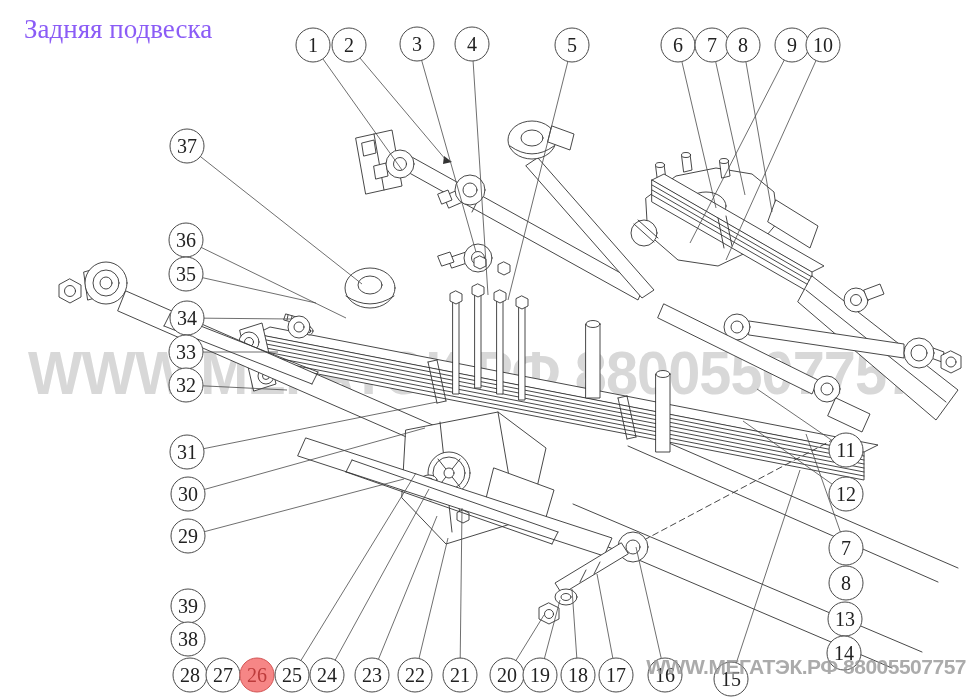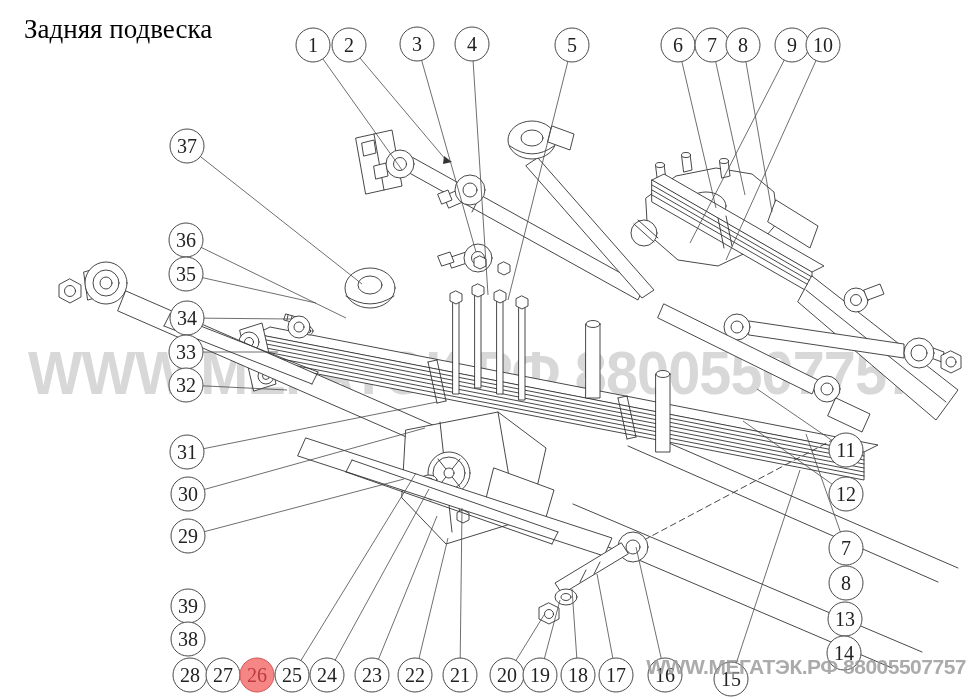--- a/index.html
+++ b/index.html
@@ -1,18 +1,18 @@
 <!DOCTYPE html>
 <html><head>
 <meta charset="utf-8">
 <style>
   html,body{margin:0;padding:0;background:#fff;}
   .stage{position:relative;width:980px;height:700px;background:#fff;overflow:hidden;
          font-family:"Liberation Serif",serif;}
-  .page-title{position:absolute;left:24px;top:14px;font-size:27px;color:#000000;
+  .page-title{position:absolute;left:24px;top:14px;font-size:27px;color:#8b5cf6;
               font-family:"Liberation Serif",serif;z-index:3;white-space:nowrap;}
   .wm-center{position:absolute;left:0;top:332px;width:980px;height:82px;line-height:82px;
              font-family:"Liberation Sans",sans-serif;font-weight:bold;font-size:62px;
              color:#d8d8d8;white-space:nowrap;letter-spacing:-1px;padding-left:30px;
              transform:scaleX(0.93);transform-origin:left center;z-index:0;}
   .wm-corner{position:absolute;right:14px;bottom:21px;
              font-family:"Liberation Sans",sans-serif;font-weight:bold;font-size:21px;
              color:rgba(150,150,150,0.8);letter-spacing:-0.5px;white-space:nowrap;
              z-index:2;pointer-events:none;}
   svg.diagram{position:absolute;left:0;top:0;z-index:1;}

